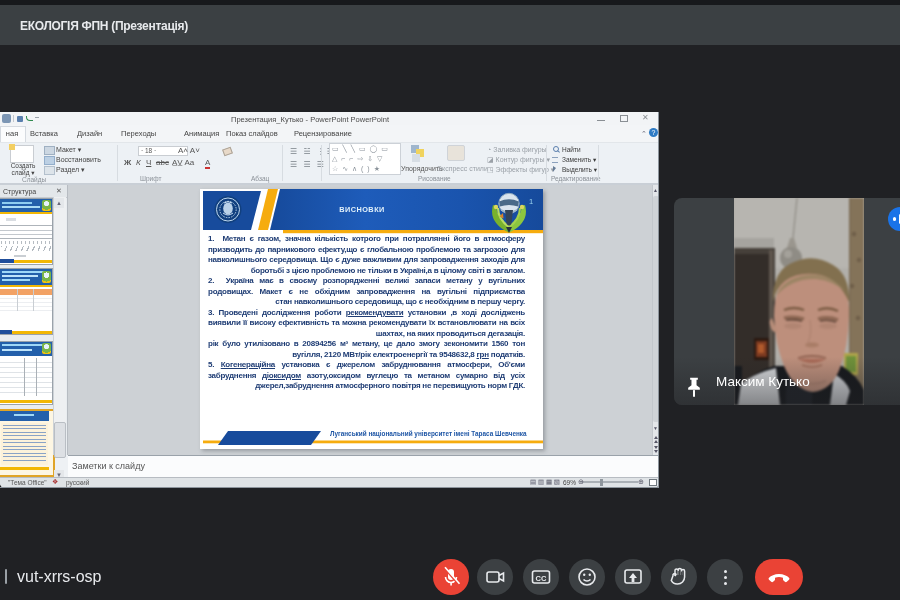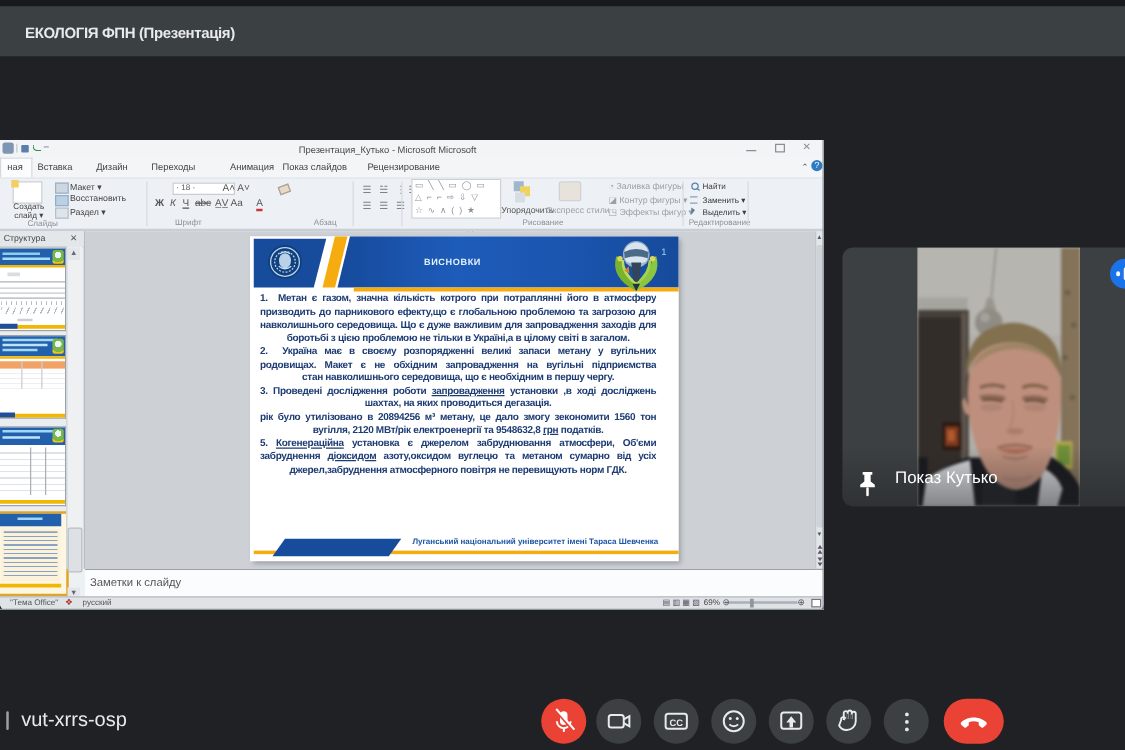--- a/index.html
+++ b/index.html
@@ -15,21 +15,21 @@
 <div class="abs" style="left:20px;top:18.5px;color:#e8eaed;font-size:12px;font-weight:bold;letter-spacing:-0.3px;">ЕКОЛОГІЯ ФПН (Презентація)</div>
 
 <div class="abs" style="left:0;top:112px;width:659px;height:376px;background:#eef1f4;border-radius:0 0 5px 5px;overflow:hidden;">
 
   <div class="abs" style="left:0;top:0;width:659px;height:13px;background:#f2f4f6;"></div>
   <div class="abs" style="left:2px;top:2px;width:9px;height:9px;background:#7c96b4;border-radius:2px;"></div>
   <div class="abs" style="left:13px;top:3px;width:1px;height:7px;background:#c3c8ce;"></div>
   <div class="abs" style="left:17px;top:3.5px;width:6px;height:6px;background:#5a7fae;border-radius:1px;"></div>
   <div class="abs" style="left:26px;top:4px;width:6px;height:4px;border-bottom:1.5px solid #2f8a4e;border-left:1.5px solid #2f8a4e;border-radius:0 0 0 4px;"></div>
   <div class="abs" style="left:35px;top:5px;width:4px;height:3px;border-top:1.2px solid #9aa2ab;"></div>
-  <div class="abs" style="left:0;top:2.5px;width:620px;text-align:center;font-size:7.5px;color:#4a4a4a;">Презентация_Кутько  -  Microsoft Microsoft</div>
+  <div class="abs" style="left:0;top:2.5px;width:620px;text-align:center;font-size:7.5px;color:#4a4a4a;">Презентация_Кутько  -  PowerPoint PowerPoint</div>
   <div class="abs" style="left:597px;top:4px;width:8px;height:4px;border-bottom:1px solid #8a8f94;"></div>
   <div class="abs" style="left:620px;top:2.5px;width:6px;height:5px;border:1px solid #8a8f94;"></div>
   <div class="abs" style="left:642px;top:1.5px;color:#8a8f94;font-size:8px;line-height:8px;">✕</div>
 
   <div class="abs" style="left:0;top:13px;width:659px;height:17px;background:#f3f5f7;"></div>
   <div class="abs" style="left:0;top:14px;width:24px;height:16px;background:#fbfcfd;border:1px solid #d5dae0;border-bottom:none;"></div>
   <div class="abs" style="left:0;top:17px;width:24px;text-align:center;font-size:7.5px;color:#444;overflow:hidden;">ная</div>
   <div class="abs" style="left:30px;top:17px;font-size:7.5px;color:#444;">Вставка</div>
   <div class="abs" style="left:77px;top:17px;font-size:7.5px;color:#444;">Дизайн</div>
   <div class="abs" style="left:121px;top:17px;font-size:7.5px;color:#444;">Переходы</div>
@@ -207,21 +207,22 @@
     <div class="abs" style="left:130px;top:241px;white-space:nowrap;color:#1d55a5;font-size:6.4px;font-weight:bold;">Луганський національний університет імені Тараса Шевченка</div>
 
     <div class="abs" id="slidetext" style="left:8px;top:45px;width:317px;font-size:8px;letter-spacing:-0.25px;font-weight:bold;color:#1e3c74;line-height:10.5px;">
       <div class="jl">1.&nbsp; Метан є газом, значна кількість котрого при потраплянні його в атмосферу</div>
       <div class="jl">призводить до парникового ефекту,що є глобальною проблемою та загрозою для</div>
       <div class="jl">навколишнього середовища. Що є дуже важливим для запровадження заходів для</div>
       <div class="ll">боротьбі з цією проблемою не тільки в Україні,а в цілому світі в загалом.</div>
       <div class="jl">2.&nbsp; Україна має в своєму розпорядженні великі запаси метану у вугільних</div>
       <div class="jl">родовищах. Макет є не обхідним запровадження на вугільні підприємства</div>
       <div class="ll">стан навколишнього середовища, що є необхідним в першу чергу.</div>
-      <div class="jl">3. Проведені дослідження роботи <u>запровадження</u> установки ,в ході досліджень</div>
+      <div class="jl">3. Проведені дослідження роботи <u>рекомендувати</u> установки ,в ході досліджень</div>
+      <div class="jl">виявили її високу ефективність та можна рекомендувати їх встановлювати на всіх</div>
       <div class="ll">шахтах, на яких проводиться дегазація.</div>
       <div class="jl">рік було утилізовано в 20894256 м³ метану, це дало змогу зекономити 1560 тон</div>
       <div class="ll">вугілля, 2120 МВт/рік електроенергії та 9548632,8 <u>грн</u> податків.</div>
       <div class="jl">5. <u>Когенераційна</u> установка є джерелом забруднювання атмосфери, Об'єми</div>
       <div class="jl">забруднення <u>діоксидом</u> азоту,оксидом вуглецю та метаном сумарно від усіх</div>
       <div class="ll">джерел,забруднення атмосферного повітря не перевищують норм ГДК.</div>
     </div>
   </div>
 
   <div class="abs" style="left:652px;top:73px;width:7px;height:270px;background:#e3e6e9;border-left:1px solid #c2c7cc;"></div>
@@ -326,21 +327,21 @@
     <div class="abs" style="left:5px;top:10px;width:3px;height:4px;background:#fff;border-radius:1.5px;"></div>
     <div class="abs" style="left:10.5px;top:7px;width:3px;height:10px;background:#fff;border-radius:1.5px;"></div>
 
   </div>
 </div>
 
 <svg class="abs" style="left:685px;top:376px;" width="18" height="22" viewBox="0 0 16 20">
   <path d="M4.5 1.5 h7 v2 h-1.2 v4.8 l3 2.4 v1.8 h-10.6 v-1.8 l3 -2.4 v-4.8 h-1.2 Z" fill="#fff"></path>
   <rect x="7.1" y="12.5" width="1.8" height="6.5" rx=".9" fill="#fff"></rect>
 </svg>
-<div class="abs" style="left:716px;top:374px;font-size:13.5px;font-weight:500;color:#fff;font-weight:500;">Показ Кутько</div>
+<div class="abs" style="left:716px;top:374px;font-size:13.5px;font-weight:500;color:#fff;font-weight:500;">Максим Кутько</div>
 
 <div class="abs" style="left:5px;top:569px;width:2px;height:15px;background:#9aa0a6;border-radius:1px;"></div>
 <div class="abs" style="left:17px;top:568px;font-size:16px;font-weight:500;color:#e8eaed;">vut-xrrs-osp</div>
 
 <div class="abs" style="left:433px;top:559px;width:36px;height:36px;border-radius:50%;background:#ea4335;">
   <svg width="36" height="36" viewBox="0 0 36 36">
       <g stroke="#fff" fill="#fff">
     <path d="M18 10 a3 3 0 0 1 3 3 v5 a3 3 0 0 1 -6 0 v-5 a3 3 0 0 1 3-3 Z" stroke="none"></path>
     <path d="M12.5 18 a5.5 5.5 0 0 0 11 0" fill="none" stroke-width="1.6"></path>
     <rect x="17.3" y="23.5" width="1.6" height="3" stroke="none"></rect>
@@ -395,14 +396,14 @@
   <div class="abs" style="left:16.5px;top:22.5px;width:3px;height:3px;border-radius:50%;background:#e8eaed;"></div>
 </div>
 <div class="abs" style="left:755px;top:559px;width:48px;height:36px;border-radius:18px;background:#ea4335;">
   <svg width="48" height="36" viewBox="0 0 48 36">
     <path d="M24 15 c-4.5 0 -8 1.8 -10 3.8 a1.4 1.4 0 0 0 0 2 l2.2 2 a1.4 1.4 0 0 0 1.9 0 l1.9 -1.7 v-2.4 a12 12 0 0 1 8 0 v2.4 l1.9 1.7 a1.4 1.4 0 0 0 1.9 0 l2.2 -2 a1.4 1.4 0 0 0 0 -2 c-2 -2 -5.5 -3.8 -10 -3.8 Z" fill="#fff"></path>
   </svg>
 </div>
 
 <style>
   .jl{text-align:justify;text-align-last:justify;white-space:normal;height:10.5px;overflow:hidden;}
-  .ll{text-align:center;height:10.5px;overflow:hidden;}
+  .ll{text-align:right;height:10.5px;overflow:hidden;}
 </style>
 
 </body></html>

